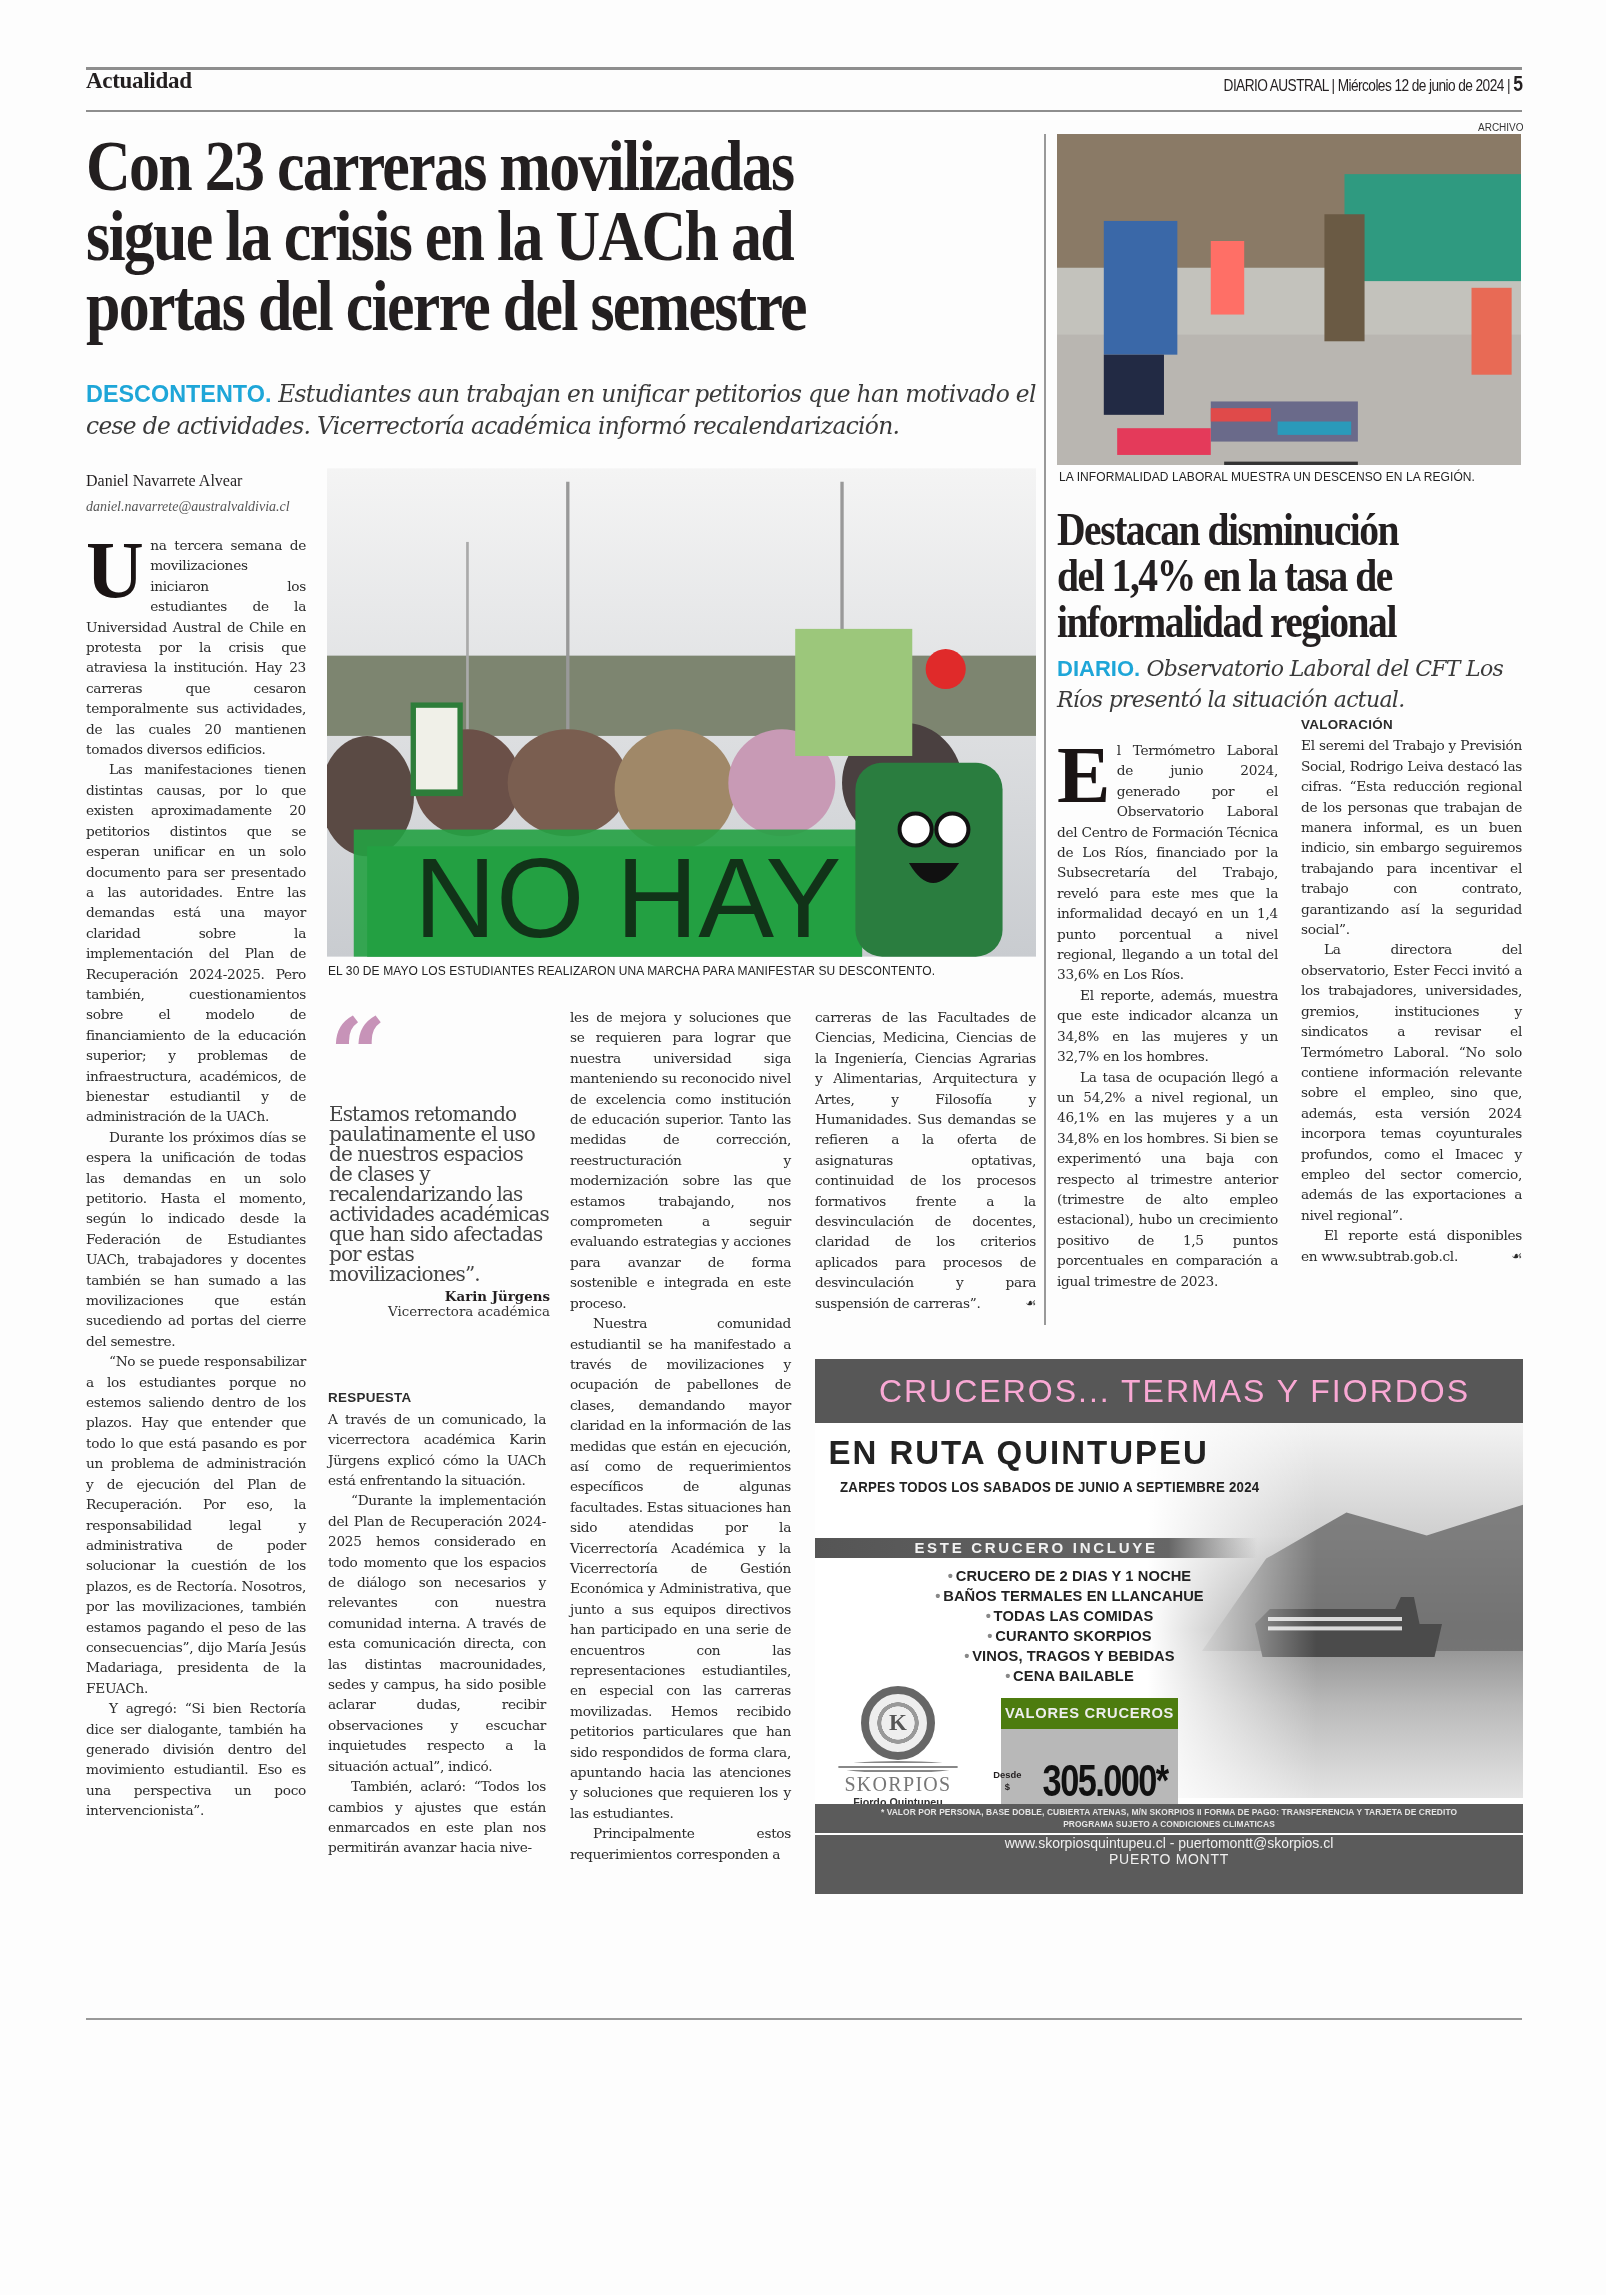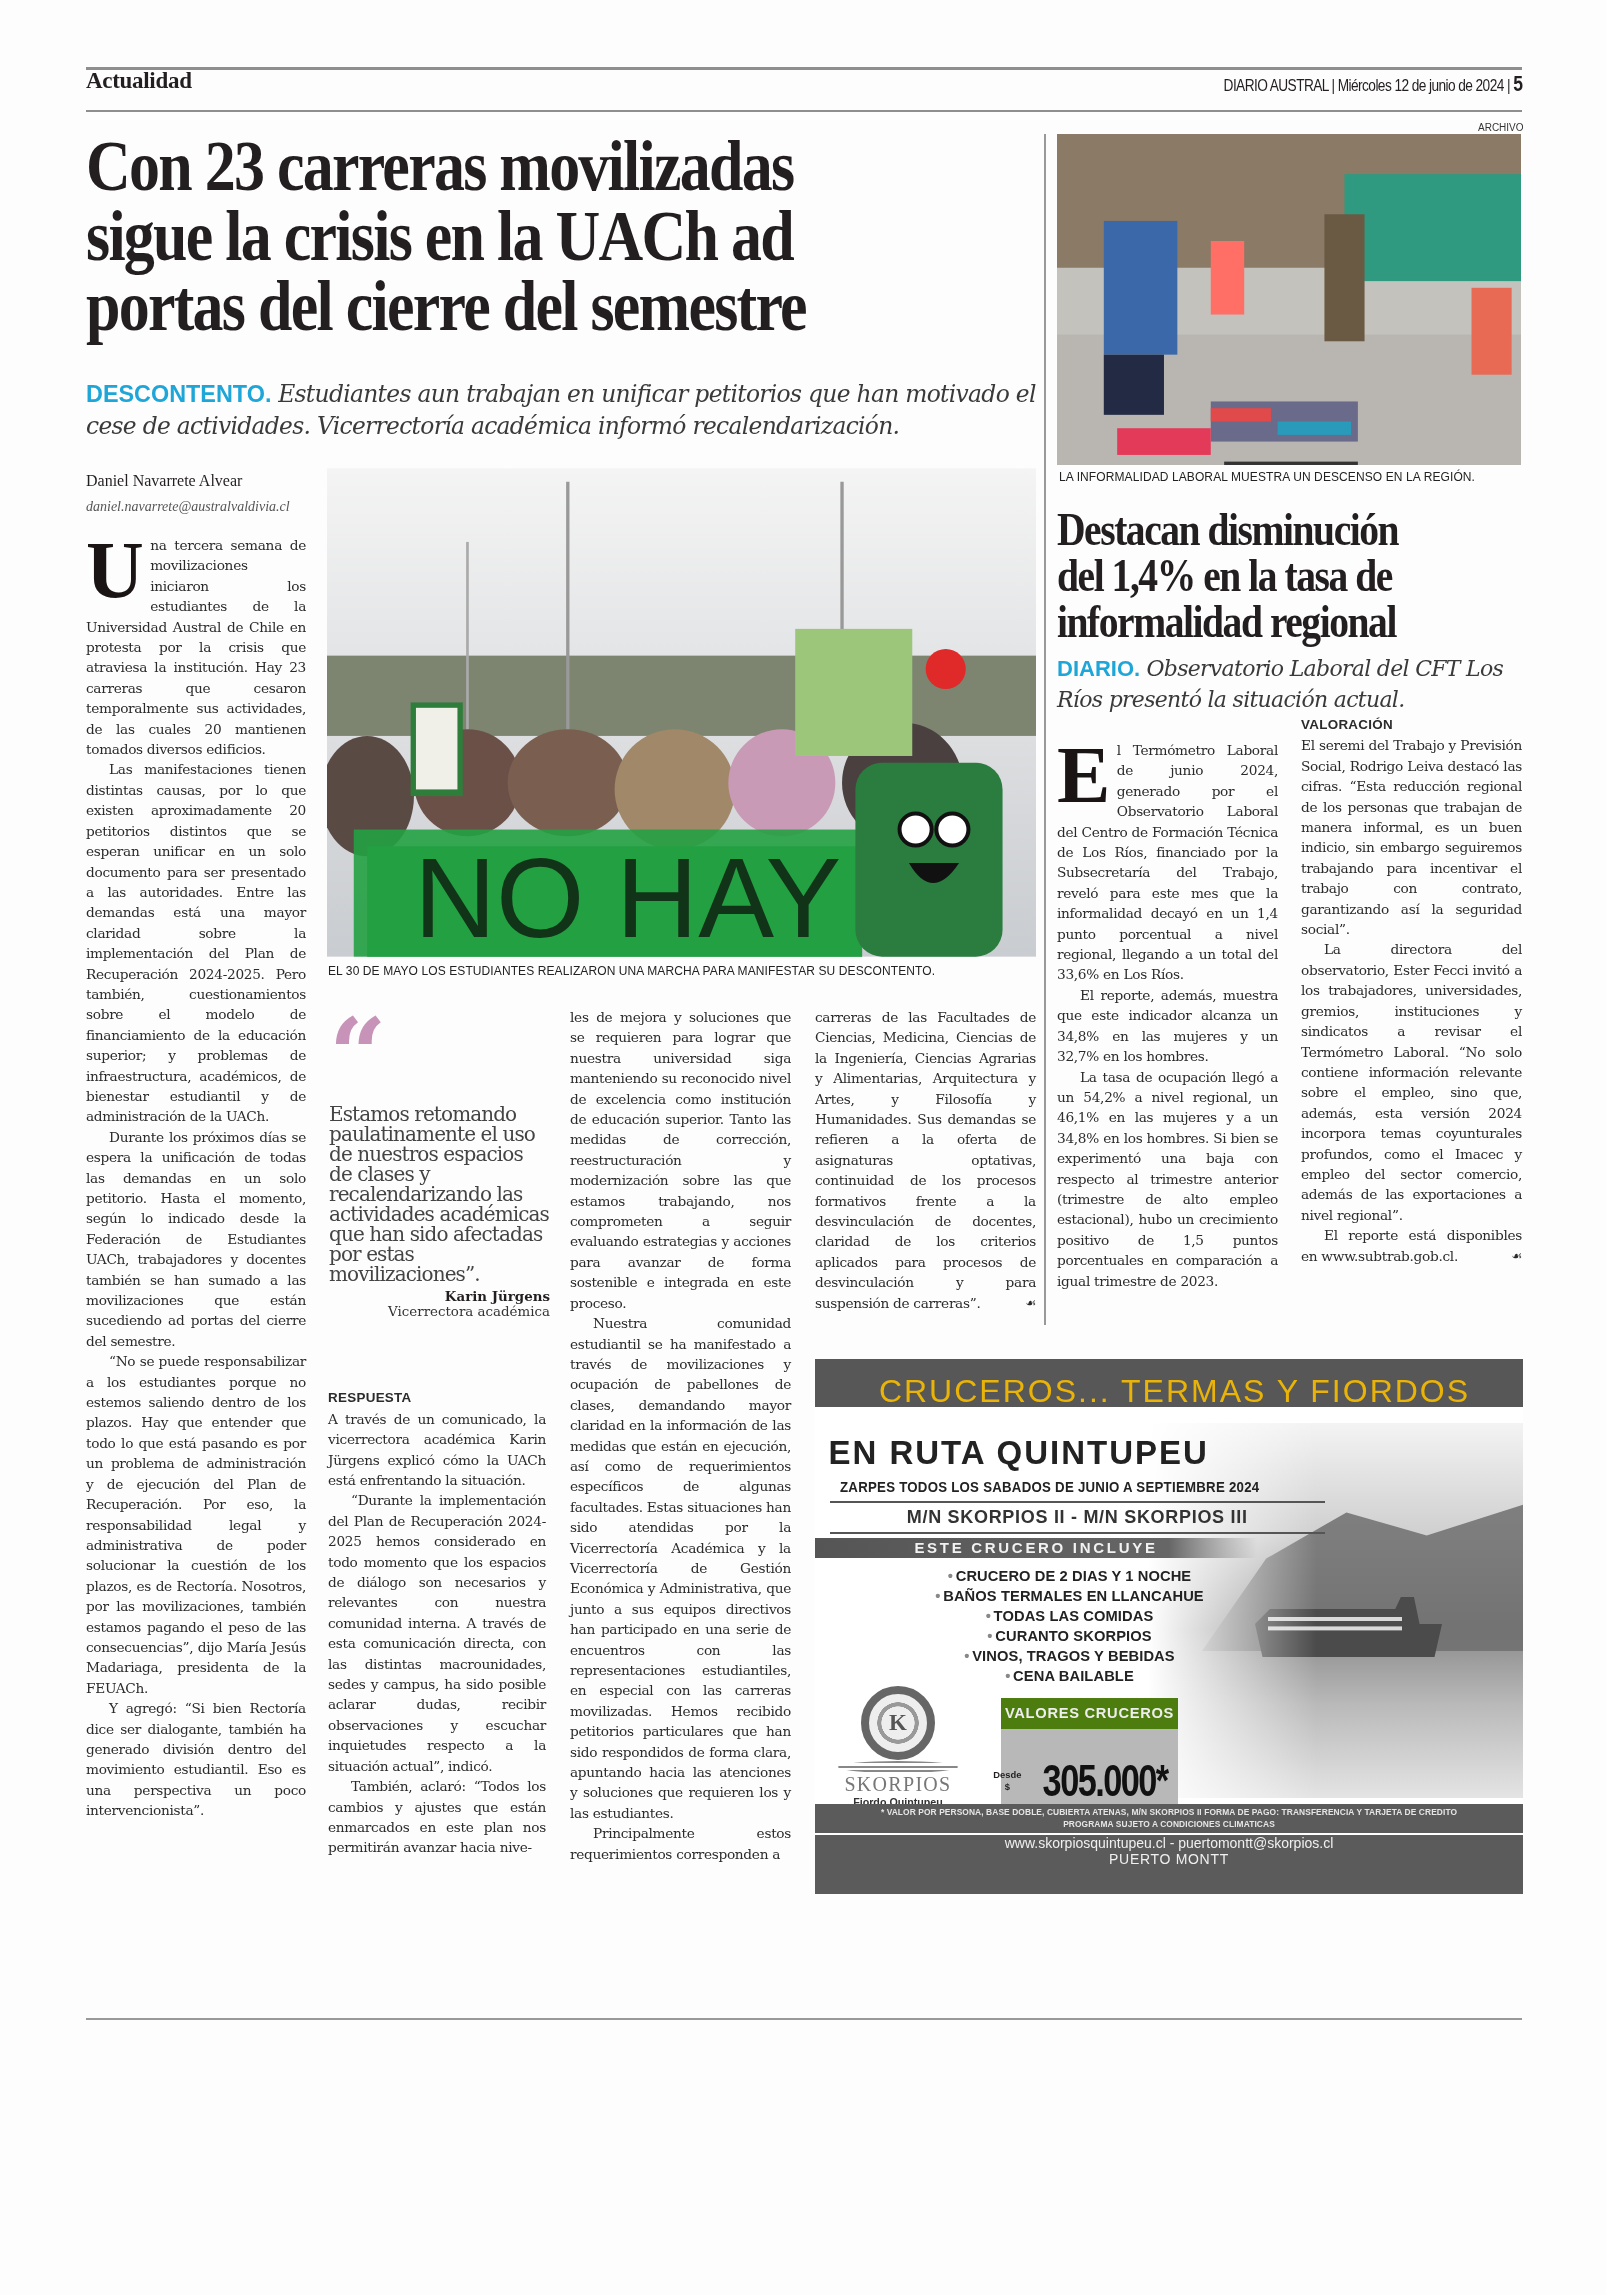--- a/index.html
+++ b/index.html
@@ -40,21 +40,21 @@
   .pull .who { text-align: right; font-family: "DejaVu Serif", serif; font-weight: bold; font-size: 13.4px; margin-top: 4px; }
   .pull .role { text-align: right; font-family: "DejaVu Serif", serif; font-size: 13.4px; color: #333; }
 
   .vline { position: absolute; width: 2px; background: #999; }
 
   .side-head { position: absolute; left: 1057px; top: 507px; width: 468px; font-family: "Liberation Serif", serif; font-weight: bold; font-size: 46px; line-height: 46px; letter-spacing: -1.7px; transform: scaleX(0.86); transform-origin: left top; white-space: nowrap; }
   .side-deck { position: absolute; left: 1057px; top: 653px; width: 475px; font-style: italic; font-size: 22px; line-height: 31px; color: #3a3a3a; letter-spacing: -0.7px; }
 
   
   .ad { position: absolute; left: 815px; top: 1359px; width: 708px; height: 535px; background: #fff; overflow: hidden; font-family: "Liberation Sans", sans-serif; }
-  .ad .banner { position: absolute; left: 0; top: 0; width: 100%; height: 48px; background: #575757; color: #eab308; font-size: 32px; text-align: center; line-height: 64px; letter-spacing: 2px; padding-left: 11px; }
+  .ad .banner { position: absolute; left: 0; top: 0; width: 100%; height: 64px; background: #575757; color: #f9a8d4; font-size: 32px; text-align: center; line-height: 64px; letter-spacing: 2px; padding-left: 11px; }
   .ad .scene { position: absolute; right: 0; top: 64px; width: 375px; height: 375px; background: linear-gradient(180deg, #f3f3f3 0%, #cfcfcf 30%, #8a8a8a 55%, #b9b9b9 75%, #e4e4e4 100%); }
   .ad .scene .fade { position: absolute; inset: 0; background: linear-gradient(90deg, #fff 0%, rgba(255,255,255,0) 45%); }
   .ad .scene .mountain { position: absolute; left: 54px; top: 74px; width: 321px; height: 154px; background: #6e6e6e; clip-path: polygon(0 100%, 20% 40%, 45% 10%, 70% 25%, 100% 5%, 100% 100%); opacity: 0.85; }
   .ad .scene .ship { position: absolute; left: 107px; top: 174px; width: 187px; height: 60px; background: #4b4b4b; clip-path: polygon(0 45%, 8% 20%, 75% 20%, 78% 0, 85% 0, 88% 45%, 100% 45%, 96% 100%, 4% 100%); }
   .ad .scene .ship::after { content: ""; position: absolute; left: 13.4px; top: 20px; width: 134px; height: 4px; background: #d8d8d8; box-shadow: 0 9.4px 0 #d8d8d8; }
   .ad .title { position: absolute; left: 13.4px; top: 75px; font-size: 33px; font-weight: bold; letter-spacing: 2px; color: #222; }
   .ad .sub { position: absolute; left: 25.4px; top: 119px; width: 468px; font-size: 15.4px; font-weight: bold; color: #222; letter-spacing: 0.3px; transform: scaleX(0.86); transform-origin: left top; white-space: nowrap; }
   .ad .ships { position: absolute; left: 14.7px; top: 142px; width: 495px; border-top: 2px solid #555; border-bottom: 2px solid #555; text-align: center; font-size: 18px; font-weight: bold; color: #333; padding: 4px 0; letter-spacing: 0.7px; }
   .ad .incl { position: absolute; left: 0; top: 179px; width: 442px; height: 20px; background: linear-gradient(90deg, #555 0%, #666 80%, rgba(120,120,120,0) 100%); color: #f2f2f2; font-size: 15px; font-weight: bold; line-height: 20px; letter-spacing: 2.7px; text-align: center; }
   .ad ul { position: absolute; left: 0; top: 207px; width: 509px; list-style: none; text-align: center; }
@@ -215,21 +215,20 @@
 
 <div class="ad">
   <div class="banner">CRUCEROS... TERMAS Y FIORDOS</div>
   <div class="scene">
     <div class="mountain"></div>
     <div class="ship"></div>
     <div class="fade"></div>
   </div>
   <div class="title">EN RUTA QUINTUPEU</div>
   <div class="sub">ZARPES TODOS LOS SABADOS DE JUNIO A SEPTIEMBRE 2024</div>
-  <div class="ships">M/N SKORPIOS II - M/N SKORPIOS III</div>
   <div class="incl">ESTE CRUCERO INCLUYE</div>
   <ul>
     <li>CRUCERO DE 2 DIAS Y 1 NOCHE</li>
     <li>BAÑOS TERMALES EN LLANCAHUE</li>
     <li>TODAS LAS COMIDAS</li>
     <li>CURANTO SKORPIOS</li>
     <li>VINOS, TRAGOS Y BEBIDAS</li>
     <li>CENA BAILABLE</li>
   </ul>
   <div class="logo">

